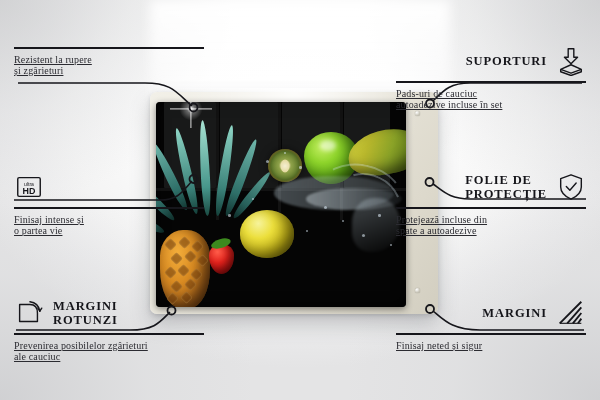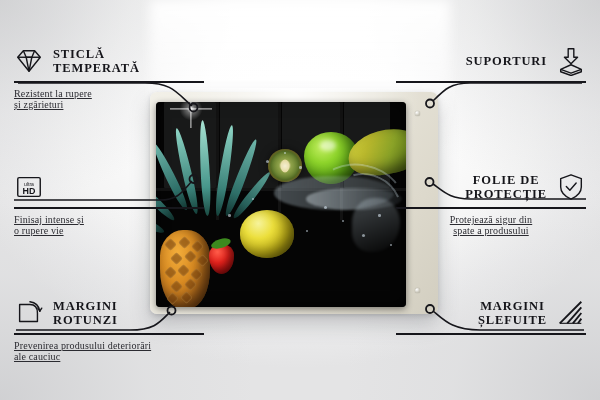--- a/index.html
+++ b/index.html
@@ -84,21 +84,21 @@
   .straw-leaf{position:absolute;top:-5px;left:2px;width:20px;height:9px;border-radius:50%;
     background:#3c8a1e;transform:rotate(-16deg);}
   .splash{position:absolute;border-radius:50%;background:rgba(225,240,250,.20);filter:blur(.6px);}
   .splash-arc{position:absolute;border:2px solid rgba(220,238,250,.28);border-radius:50%;
     border-color:rgba(220,238,250,.30) transparent transparent transparent;}
   .droplet{position:absolute;border-radius:50%;background:rgba(230,244,255,.55);}
 
   
   .feature{position:absolute;width:190px;}
   .feature.left{left:14px;text-align:left;}
-  .feature.right{right:14px;text-align:center;}
+  .feature.right{right:14px;text-align:left;}
   .feat-head{display:flex;align-items:center;gap:9px;min-height:34px;}
   .feature.right .feat-head{flex-direction:row-reverse;}
   .feat-title{font-family:"Liberation Serif", serif;font-size:12.5px;letter-spacing:.9px;
     line-height:14px;color:#15151a;font-weight:700;text-transform:uppercase;}
   .rule{height:1.6px;background:#16161b;margin:3px 0 5px 0;}
   .feat-sub{font-family:"Liberation Serif", serif;font-size:10px;line-height:11px;
     color:#2b2b31;letter-spacing:.15px;text-decoration:underline;}
   .ico{width:30px;height:30px;flex:0 0 30px;display:block;}
   .ico svg{display:block;width:30px;height:30px;}
 
@@ -208,37 +208,20 @@
     <circle cx="430" cy="103.5" r="4" fill="none" stroke="#16161b" stroke-width="1.8"></circle>
 
     <path d="M586,199 L470,199 C450,199 444,192 433,184" fill="none" stroke="#16161b" stroke-width="1.6"></path>
     <circle cx="429.5" cy="182" r="4" fill="none" stroke="#16161b" stroke-width="1.8"></circle>
 
     <path d="M584,330 L480,330 C452,330 444,320 433,311" fill="none" stroke="#16161b" stroke-width="1.6"></path>
     <circle cx="430" cy="309" r="4" fill="none" stroke="#16161b" stroke-width="1.8"></circle>
   </svg>
 
   <div class="feature left" style="top:44px;">
-    <div class="feat-head">
-      <span class="ico">
-        <svg viewBox="0 0 32 32">
-            <g fill="none" stroke="#16161b" stroke-width="1.5" stroke-linejoin="round">
-          <path d="M4 12 L10 5 H22 L28 12 L16 27 Z"></path>
-              <path d="M4 12 H28"></path>
-              <path d="M10 5 L13 12 L16 27"></path>
-              <path d="M22 5 L19 12 L16 27"></path>
-              <path d="M13 12 H19"></path>
-            </g>
-          </svg>
-      </span>
-      <span class="feat-title">
-        <span>STICLĂ</span><br>
-        <span>TEMPERATĂ</span>
-      </span>
-    </div>
     <div class="rule"></div>
     <div class="feat-sub">
       <span>Rezistent la rupere</span><br>
       <span>și zgârieturi</span>
     </div>
   </div>
 
   <div class="feature left" style="top:170px;">
     <div class="feat-head">
       <span class="ico">
@@ -248,21 +231,21 @@
           <text x="16" y="23" font-family="Liberation Sans, sans-serif" font-size="9.5" font-weight="bold" text-anchor="middle" fill="#16161b">HD</text>
         </svg>
       </span>
       <span class="feat-title">
         <br>
       </span>
     </div>
     <div class="rule"></div>
     <div class="feat-sub">
       <span>Finisaj intense și</span><br>
-      <span>o rupere vie</span>
+      <span>o partea vie</span>
     </div>
   </div>
 
   <div class="feature left" style="top:296px;">
     <div class="feat-head">
       <span class="ico">
         <svg viewBox="0 0 32 32">
             <g fill="none" stroke="#16161b" stroke-width="1.5" stroke-linejoin="round" stroke-linecap="round">
           <path d="M6 7 H17 Q25 7 25 16 V25 H6 Z"></path>
           <path d="M17 4 Q26 5 27.5 14"></path>
@@ -271,79 +254,85 @@
             </g>
           </svg>
       </span>
       <span class="feat-title">
         <span>MARGINI</span><br>
         <span>ROTUNZI</span>
       </span>
     </div>
     <div class="rule"></div>
     <div class="feat-sub">
-      <span>Prevenirea produsului deteriorări</span><br>
+      <span>Prevenirea posibilelor zgârieturi</span><br>
       <span>ale cauciuc</span>
     </div>
   </div>
 
   <div class="feature right" style="top:44px;">
     <div class="feat-head">
       <span class="ico">
         <svg viewBox="0 0 32 32">
             <g fill="none" stroke="#16161b" stroke-width="1.5" stroke-linejoin="round">
           <path d="M13 3 H19 V12 H23 L16 19 L9 12 H13 Z"></path>
           <path d="M16 20 L27 25 L16 29 L5 25 Z"></path>
           <path d="M5 25 V27.5 L16 31.5 L27 27.5 V25"></path>
             </g>
           </svg>
       </span>
       <span class="feat-title">
         <span>SUPORTURI</span><br>
       </span>
     </div>
     <div class="rule"></div>
+    <div class="feat-sub">
+      <span>Pads-uri de cauciuc</span><br>
+      <span>autoadezive incluse în set</span>
+    </div>
   </div>
 
   <div class="feature right" style="top:170px;">
     <div class="feat-head">
       <span class="ico">
         <svg viewBox="0 0 32 32">
             <g fill="none" stroke="#16161b" stroke-width="1.5" stroke-linejoin="round" stroke-linecap="round">
           <path d="M16 3 L27 7 V16 Q27 24 16 29 Q5 24 5 16 V7 Z"></path>
           <path d="M11 15.5 L14.8 19.5 L21.5 11.8"></path>
             </g>
           </svg>
       </span>
       <span class="feat-title">
         <span>FOLIE DE</span><br>
         <span>PROTECȚIE</span>
       </span>
     </div>
     <div class="rule"></div>
     <div class="feat-sub">
-      <span>Protejează sigur din</span><br>
-      <span>spate a produsului</span>
+      <span>Protejează incluse din</span><br>
+      <span>spate a autoadezive</span>
     </div>
   </div>
 
   <div class="feature right" style="top:296px;">
     <div class="feat-head">
       <span class="ico">
         <svg viewBox="0 0 32 32">
             <g fill="none" stroke="#16161b" stroke-linecap="butt">
           <path d="M4 27 L27 4" stroke-width="2"></path>
           <path d="M12 27 L27 10" stroke-width="2"></path>
           <path d="M18 27 L27 16" stroke-width="2"></path>
           <path d="M23.5 27 L27 22" stroke-width="2"></path>
           <path d="M4 27 H27" stroke-width="1.2"></path>
             </g>
           </svg>
       </span>
       <span class="feat-title">
         <span>MARGINI</span><br>
-        <span>ȘLEFUITE</span>
-      </span>
-    </div>
-    <div class="rule"></div>
+      </span>
+    </div>
+    <div class="rule"></div>
+    <div class="feat-sub">
+      <span>Finisaj neted și sigur</span>
+    </div>
   </div>
 
 </div>
 
 </body></html>

